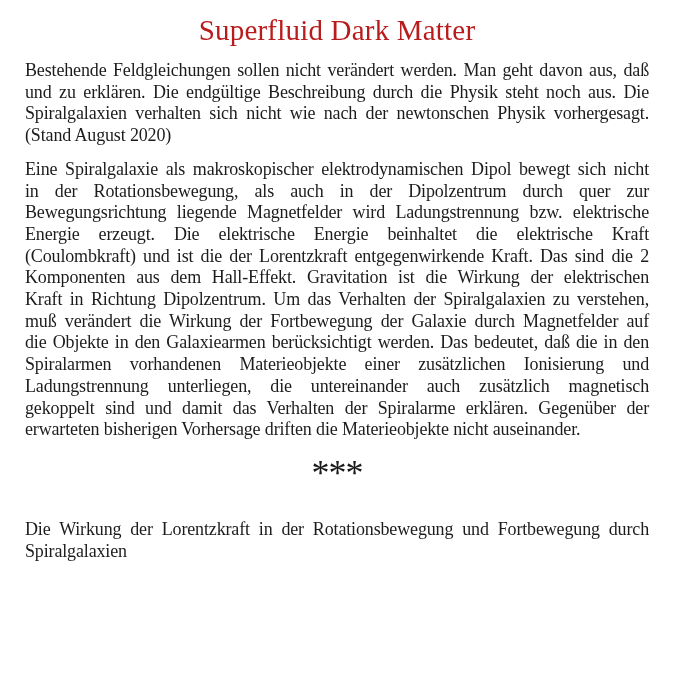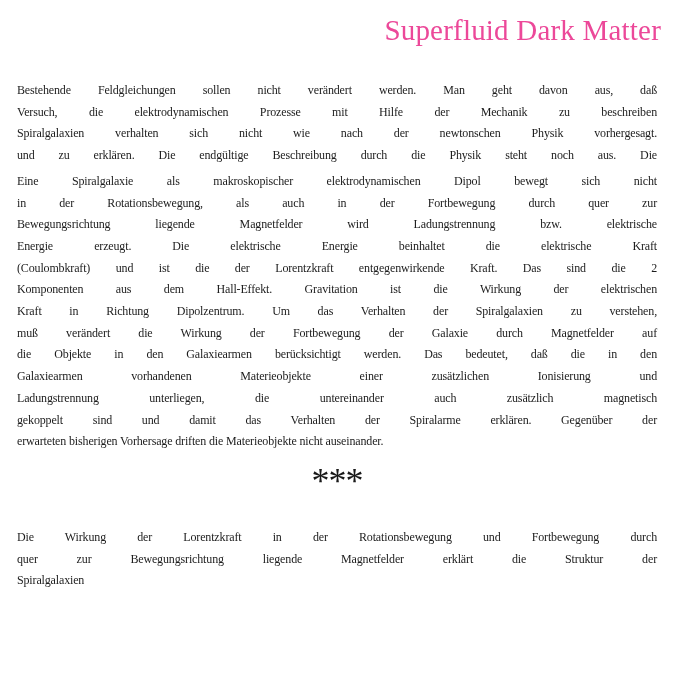--- a/index.html
+++ b/index.html
@@ -12,31 +12,31 @@
     background: #ffffff;
     overflow: hidden;
     font-family: "Liberation Serif", "DejaVu Serif", serif;
     color: #1c1c1c;
     box-sizing: border-box;
   }
   .page {
     padding: 0 13px;
   }
   .title {
-    margin: 12px 0 32px 0;
-    text-align: right;
+    margin: 12px 0 6px 0;
+    text-align: center;
     font-size: 29px;
     font-weight: normal;
     line-height: 36px;
     letter-spacing: 0.2px;
-    color: #ec4899;
+    color: #b91c1c;
   }
   .para {
-    margin: 4px;
-    font-size: 12px;
+    margin: 12px;
+    font-size: 18px;
     line-height: 21.7px;
     letter-spacing: -0.15px;
   }
   .line {
     text-align: justify;
     text-align-last: justify;
     text-justify: inter-word;
   }
   .line.last {
     text-align-last: left;
@@ -52,42 +52,41 @@
 </style>
 </head>
 <body>
 
 <div class="page">
 
   <h1 class="title">Superfluid Dark Matter</h1>
 
   <div class="para">
       <div class="line">Bestehende Feldgleichungen sollen nicht verändert werden. Man geht davon aus, daß</div>
-      <div class="line">Versuch, die elektrodynamischen Prozesse mit Hilfe der Mechanik zu beschreiben</div>
+      <div class="line">und zu erklären. Die endgültige Beschreibung durch die Physik steht noch aus. Die</div>
       <div class="line">Spiralgalaxien verhalten sich nicht wie nach der newtonschen Physik vorhergesagt.</div>
-      <div class="line">und zu erklären. Die endgültige Beschreibung durch die Physik steht noch aus. Die</div>
+      <div class="line last">(Stand August 2020)</div>
     </div>
 
   <div class="para">
       <div class="line">Eine Spiralgalaxie als makroskopischer elektrodynamischen Dipol bewegt sich nicht</div>
-      <div class="line">in der Rotationsbewegung, als auch in der Fortbewegung durch quer zur</div>
+      <div class="line">in der Rotationsbewegung, als auch in der Dipolzentrum durch quer zur</div>
       <div class="line">Bewegungsrichtung liegende Magnetfelder wird Ladungstrennung bzw. elektrische</div>
       <div class="line">Energie erzeugt. Die elektrische Energie beinhaltet die elektrische Kraft</div>
       <div class="line">(Coulombkraft) und ist die der Lorentzkraft entgegenwirkende Kraft. Das sind die 2</div>
       <div class="line">Komponenten aus dem Hall-Effekt. Gravitation ist die Wirkung der elektrischen</div>
       <div class="line">Kraft in Richtung Dipolzentrum. Um das Verhalten der Spiralgalaxien zu verstehen,</div>
       <div class="line">muß verändert die Wirkung der Fortbewegung der Galaxie durch Magnetfelder auf</div>
       <div class="line">die Objekte in den Galaxiearmen berücksichtigt werden. Das bedeutet, daß die in den</div>
-      <div class="line">Galaxiearmen vorhandenen Materieobjekte einer zusätzlichen Ionisierung und</div>
+      <div class="line">Spiralarmen vorhandenen Materieobjekte einer zusätzlichen Ionisierung und</div>
       <div class="line">Ladungstrennung unterliegen, die untereinander auch zusätzlich magnetisch</div>
       <div class="line">gekoppelt sind und damit das Verhalten der Spiralarme erklären. Gegenüber der</div>
       <div class="line last">erwarteten bisherigen Vorhersage driften die Materieobjekte nicht auseinander.</div>
     </div>
 
   <div class="separator">***</div>
 
   <div class="para">
       <div class="line">Die Wirkung der Lorentzkraft in der Rotationsbewegung und Fortbewegung durch</div>
-      <div class="line">quer zur Bewegungsrichtung liegende Magnetfelder erklärt die Struktur der</div>
       <div class="line last">Spiralgalaxien</div>
     </div>
 
 </div>
 
 </body></html>

